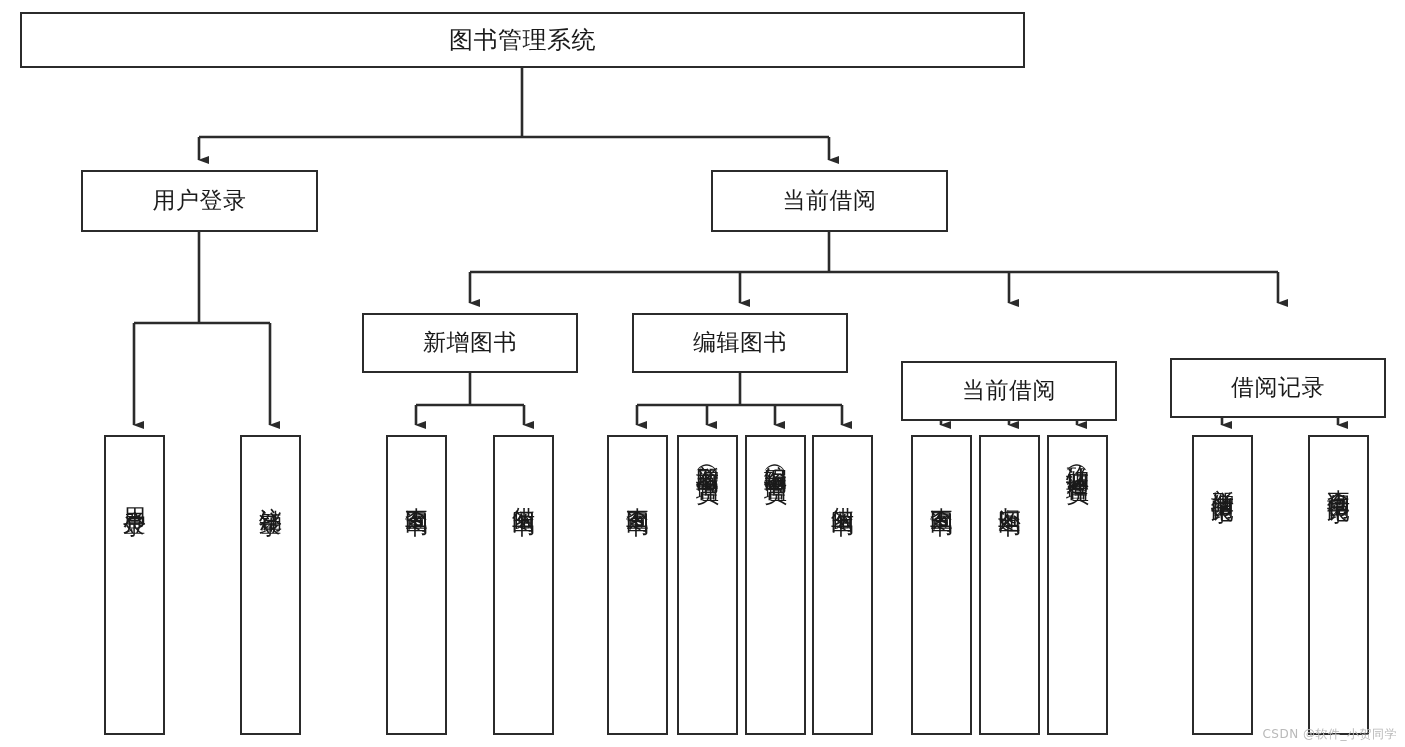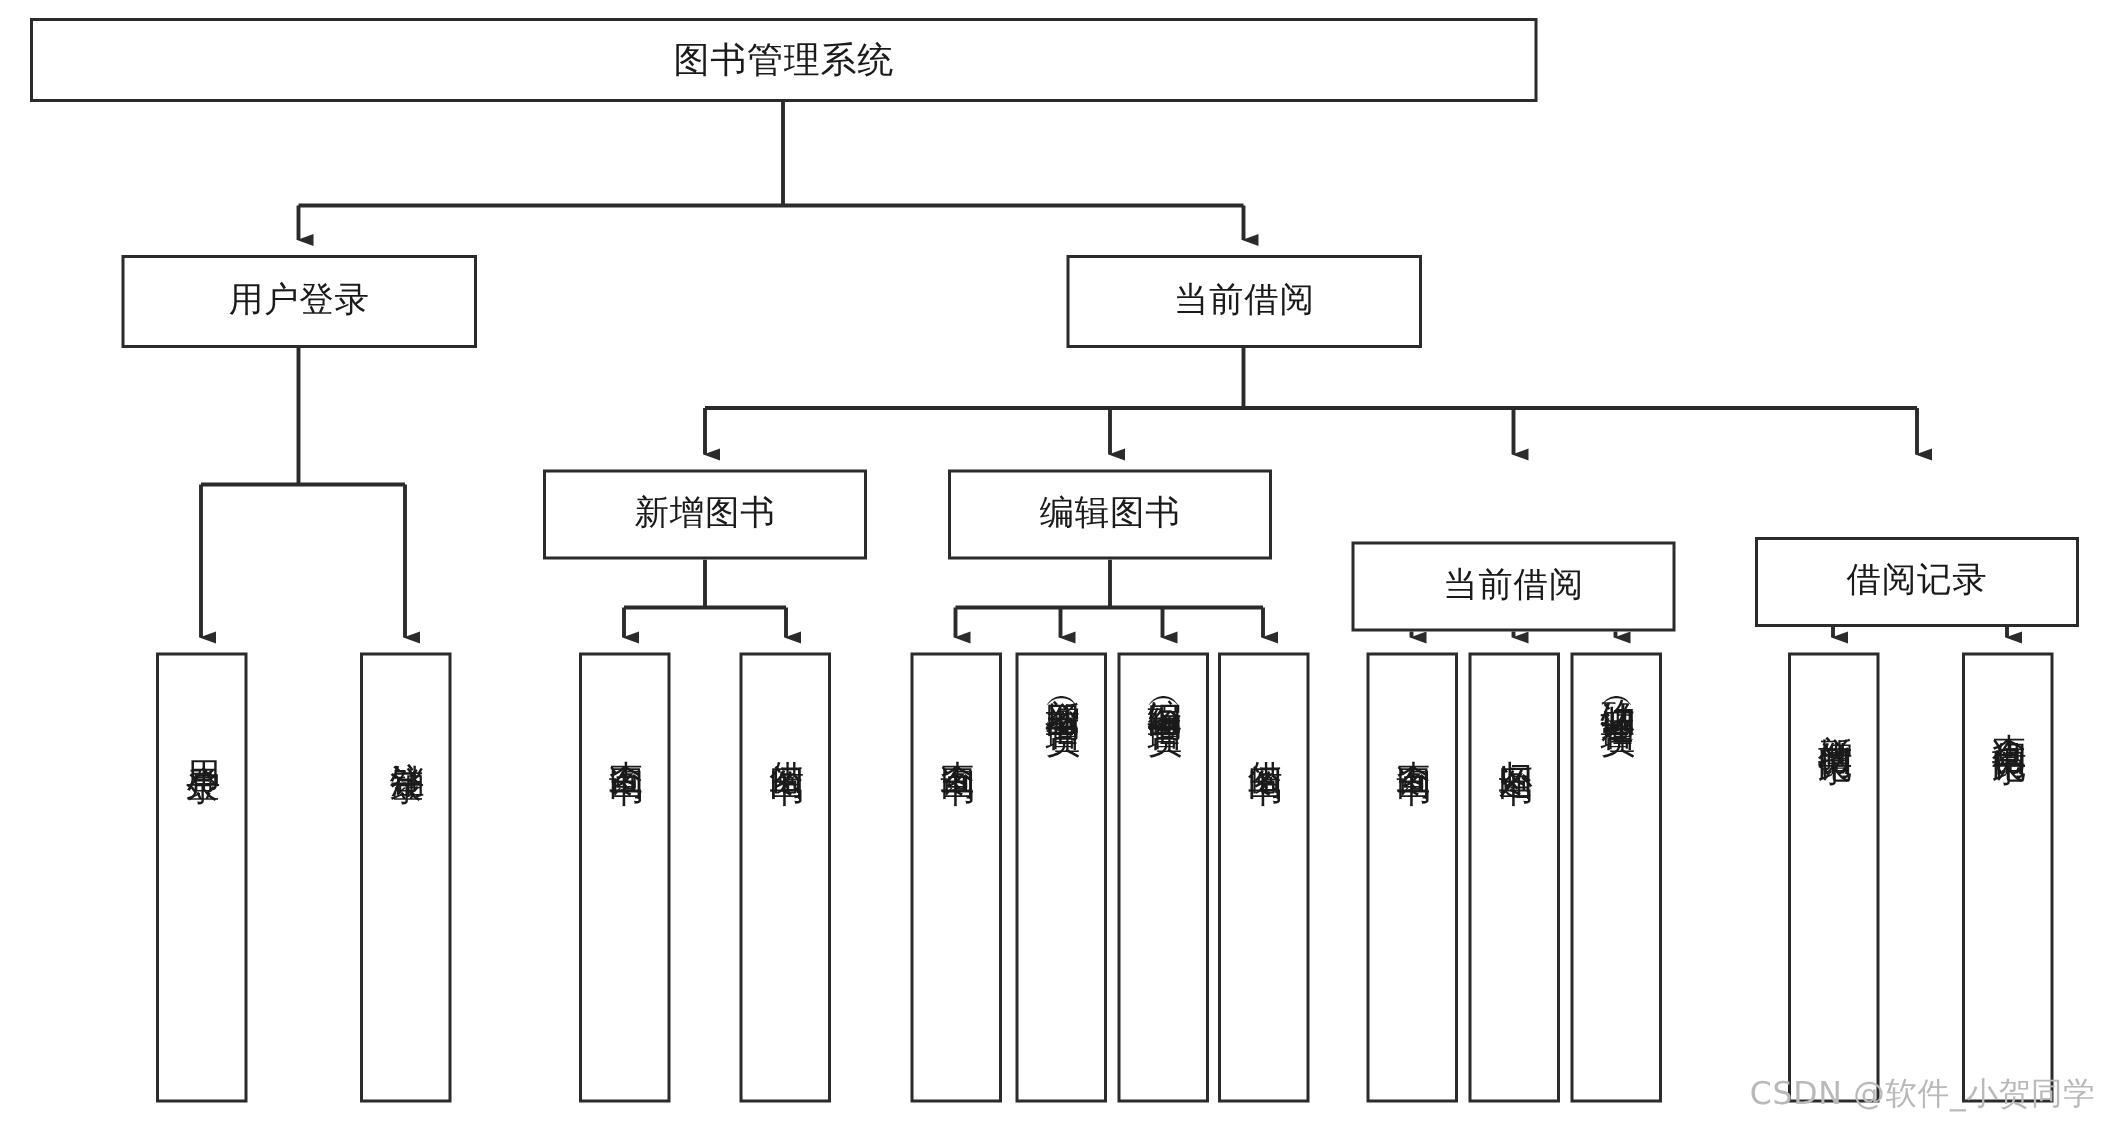--- a/index.html
+++ b/index.html
@@ -69,21 +69,21 @@
   .node.vertical.mid .node-label {
     margin-top: 28px;
   }
   .node.vertical.tall .node-label {
     margin-top: 4px;
   }
   #watermark {
     position: absolute;
     right: 8px;
     bottom: 4px;
-    font-size: 21px;
+    font-size: 12px;
     color: #b9b9b9;
     letter-spacing: 0.5px;
     white-space: nowrap;
     z-index: 5;
     font-family: "DejaVu Sans", "Liberation Sans", sans-serif;
   }
 </style>
 </head>
 <body>
 

